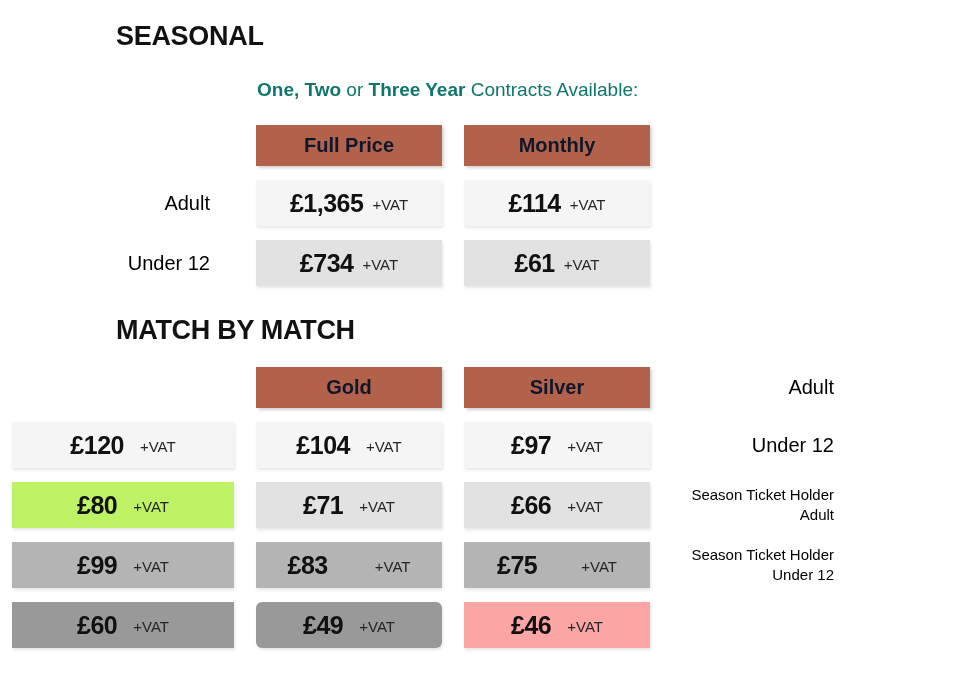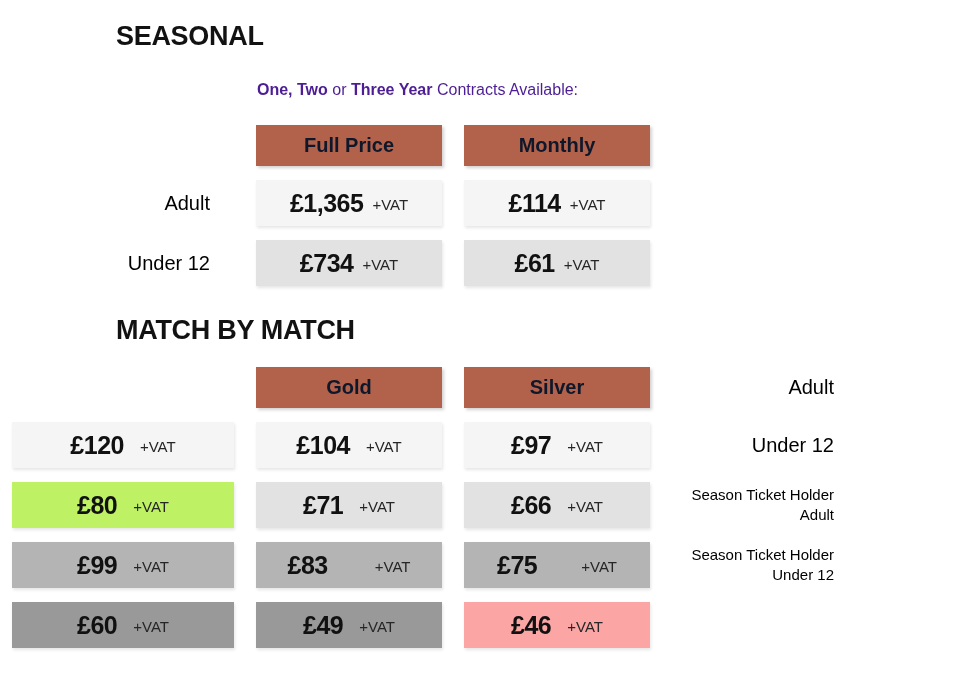--- a/index.html
+++ b/index.html
@@ -12,21 +12,21 @@
     padding-left:12px;
   }
   .section-title{
     margin:0 0 0 104px;
     font-size:27px;font-weight:700;line-height:28px;
     letter-spacing:-0.3px;color:#121212;
   }
   .section-title.match{margin-top:30px;}
   .subtitle{
     margin:28px 0 16px 245px;
-    font-size:16px;line-height:24px;color:#4c1d95;
+    font-size:19px;line-height:24px;color:#0f766e;
   }
   .subtitle .bold{font-weight:700;}
   .price-grid{
     display:grid;column-gap:22px;row-gap:14px;margin-top:23px;
   }
   .grid-seasonal{grid-template-columns:222px 186px 186px;}
   .grid-match{grid-template-columns:222px 186px 186px 186px;}
   .header-spacer{height:41px;}
   .header-cell{
     height:41px;background:var(--accent,#b2624a);
@@ -142,21 +142,21 @@
         <span class="vat">+VAT</span>
       </div>
       <div class="label-cell small">
         <span>Season Ticket Holder</span>
         <span>Under 12</span>
       </div>
       <div class="price-cell" style="background: rgb(153, 153, 153);">
         <span class="price">£60</span>
         <span class="vat">+VAT</span>
       </div>
-      <div class="price-cell" style="background: rgb(153, 153, 153);">
+      <div class="price-cell" style="background: rgb(153, 153, 153); border-radius: 6px;">
         <span class="price">£49</span>
         <span class="vat">+VAT</span>
       </div>
       <div class="price-cell" style="background: #fca5a5; justify-content: center;">
         <span class="price">£46</span>
         <span class="vat">+VAT</span>
       </div>
     </div>
 
 </div>

